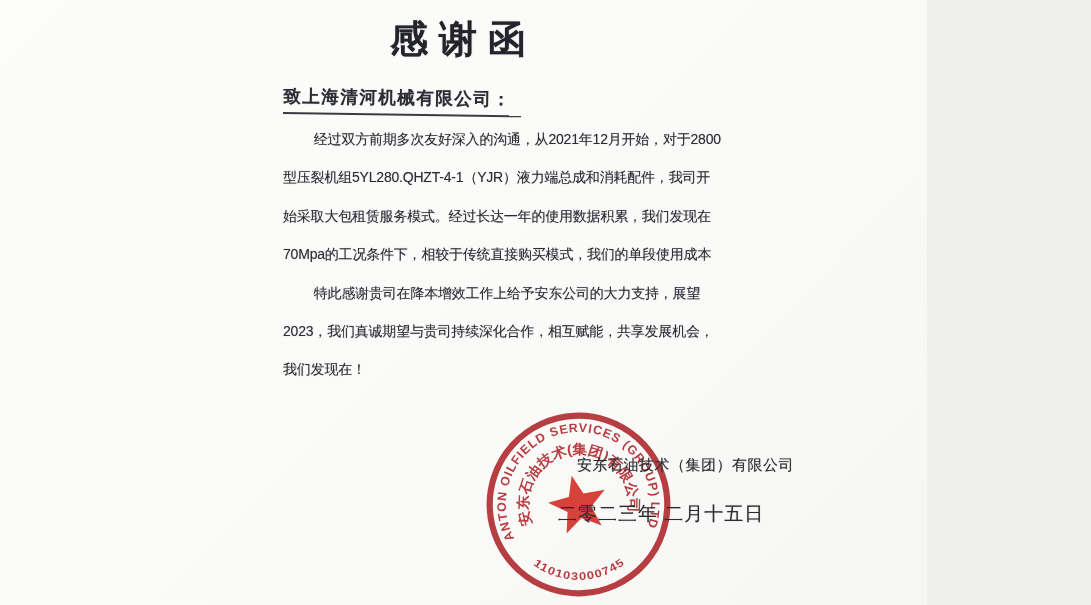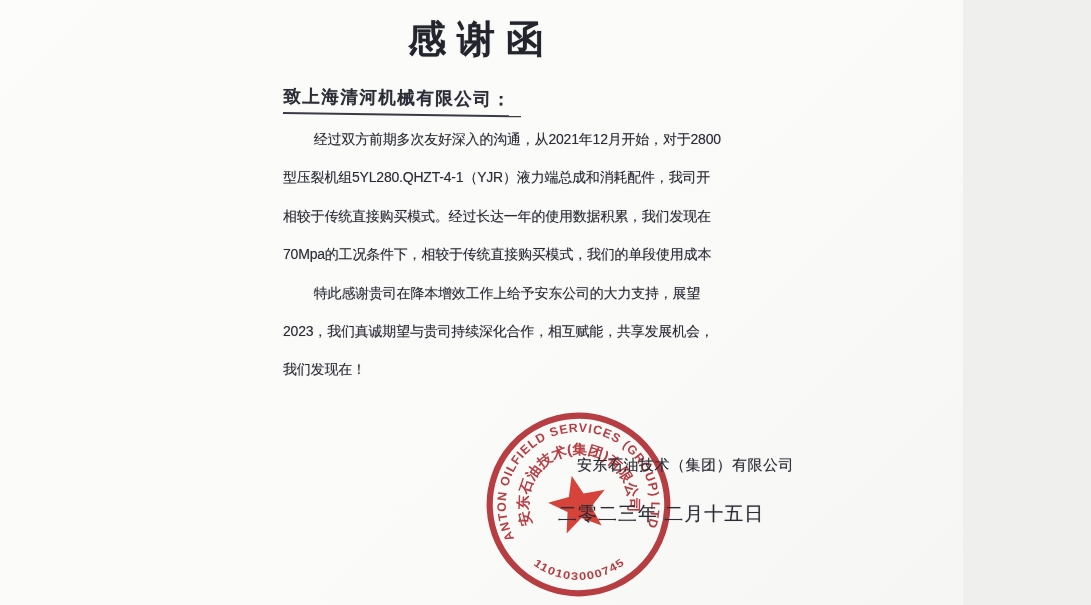--- a/index.html
+++ b/index.html
@@ -7,21 +7,20 @@
     width:1091px; height:605px;
     background:#efefee;
     font-family:"Liberation Sans", sans-serif;
   }
   .page {
     position:relative;
     width:927px; height:605px;
     background:linear-gradient(135deg,#fcfcfb 0%,#fafaf9 60%,#f6f6f4 100%);
     overflow:hidden;
     color:#2c2d35;
-    padding-left:36px;
   }
   .letter-title {
     position:absolute; top:14px; left:0; width:100%;
     text-align:center;
     font-size:38px; font-weight:900;
     letter-spacing:11px;
     color:#23242c;
     text-shadow:0 0 1px rgba(35,36,44,.55);
     font-family:"Liberation Serif","DejaVu Serif",serif;
   }
@@ -83,21 +82,21 @@
 <div class="page">
 
   <div class="letter-title">感谢函</div>
 
   <div class="salutation">致上海清河机械有限公司：</div>
 
   <div class="body-text">
     <div class="para">
         <div class="line">经过双方前期多次友好深入的沟通，从2021年12月开始，对于2800</div>
         <div class="line">型压裂机组5YL280.QHZT-4-1（YJR）液力端总成和消耗配件，我司开</div>
-        <div class="line">相较于传统直接购买模式。经过长达一年的使用数据积累，我们发现在</div>
+        <div class="line">始采取大包租赁服务模式。经过长达一年的使用数据积累，我们发现在</div>
         <div class="line">70Mpa的工况条件下，相较于传统直接购买模式，我们的单段使用成本</div>
       </div>
     <div class="para">
         <div class="line">特此感谢贵司在降本增效工作上给予安东公司的大力支持，展望</div>
         <div class="line">2023，我们真诚期望与贵司持续深化合作，相互赋能，共享发展机会，</div>
         <div class="line">我们发现在！</div>
       </div>
   </div>
 
   <div class="seal">

